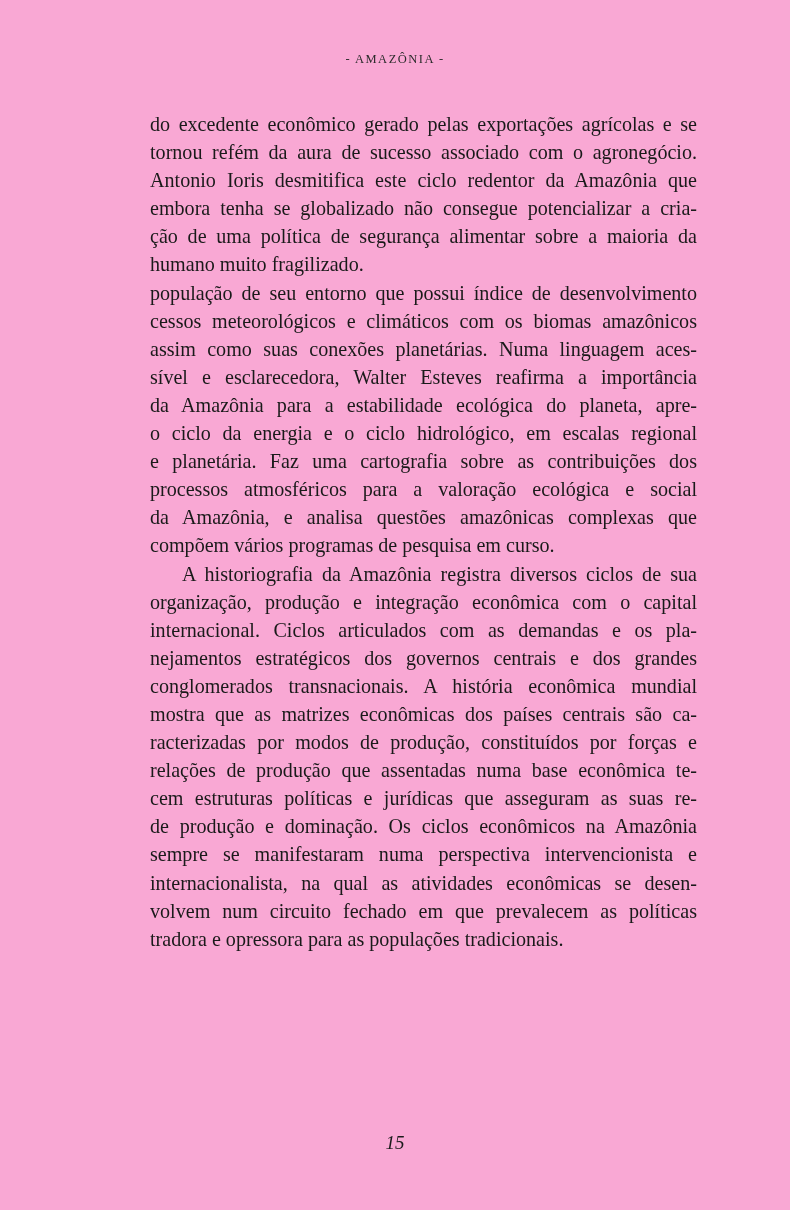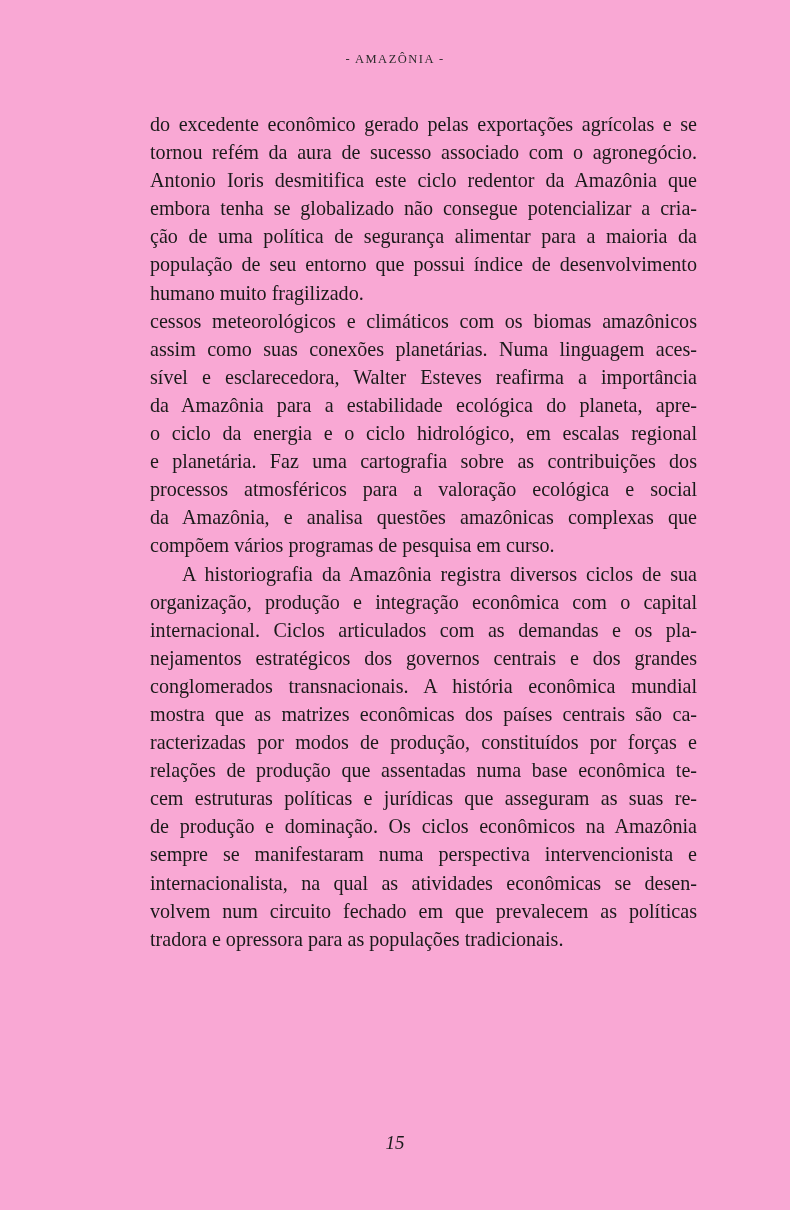--- a/index.html
+++ b/index.html
@@ -80,23 +80,23 @@
 
   <div class="running-header">- AMAZÔNIA -</div>
 
   <div class="textblock">
 
   <p class="para">
         <span class="line">do excedente econômico gerado pelas exportações agrícolas e se</span>
         <span class="line">tornou refém da aura de sucesso associado com o agronegócio.</span>
         <span class="line">Antonio Ioris desmitifica este ciclo redentor da Amazônia que</span>
         <span class="line">embora tenha se globalizado não consegue potencializar a cria-</span>
-        <span class="line">ção de uma política de segurança alimentar para a maioria da</span>
+        <span class="line">ção de uma política de segurança alimentar sobre a maioria da</span>
+        <span class="line last">humano muito fragilizado.</span>
         <span class="line">população de seu entorno que possui índice de desenvolvimento</span>
-        <span class="line last">humano muito fragilizado.</span>
       </p>
       <p class="para">
         <span class="line">cessos meteorológicos e climáticos com os biomas amazônicos</span>
         <span class="line">assim como suas conexões planetárias. Numa linguagem aces-</span>
         <span class="line">sível e esclarecedora, Walter Esteves reafirma a importância</span>
         <span class="line">da Amazônia para a estabilidade ecológica do planeta, apre-</span>
         <span class="line">o ciclo da energia e o ciclo hidrológico, em escalas regional</span>
         <span class="line">e planetária. Faz uma cartografia sobre as contribuições dos</span>
         <span class="line">processos atmosféricos para a valoração ecológica e social</span>
         <span class="line">da Amazônia, e analisa questões amazônicas complexas que</span>

